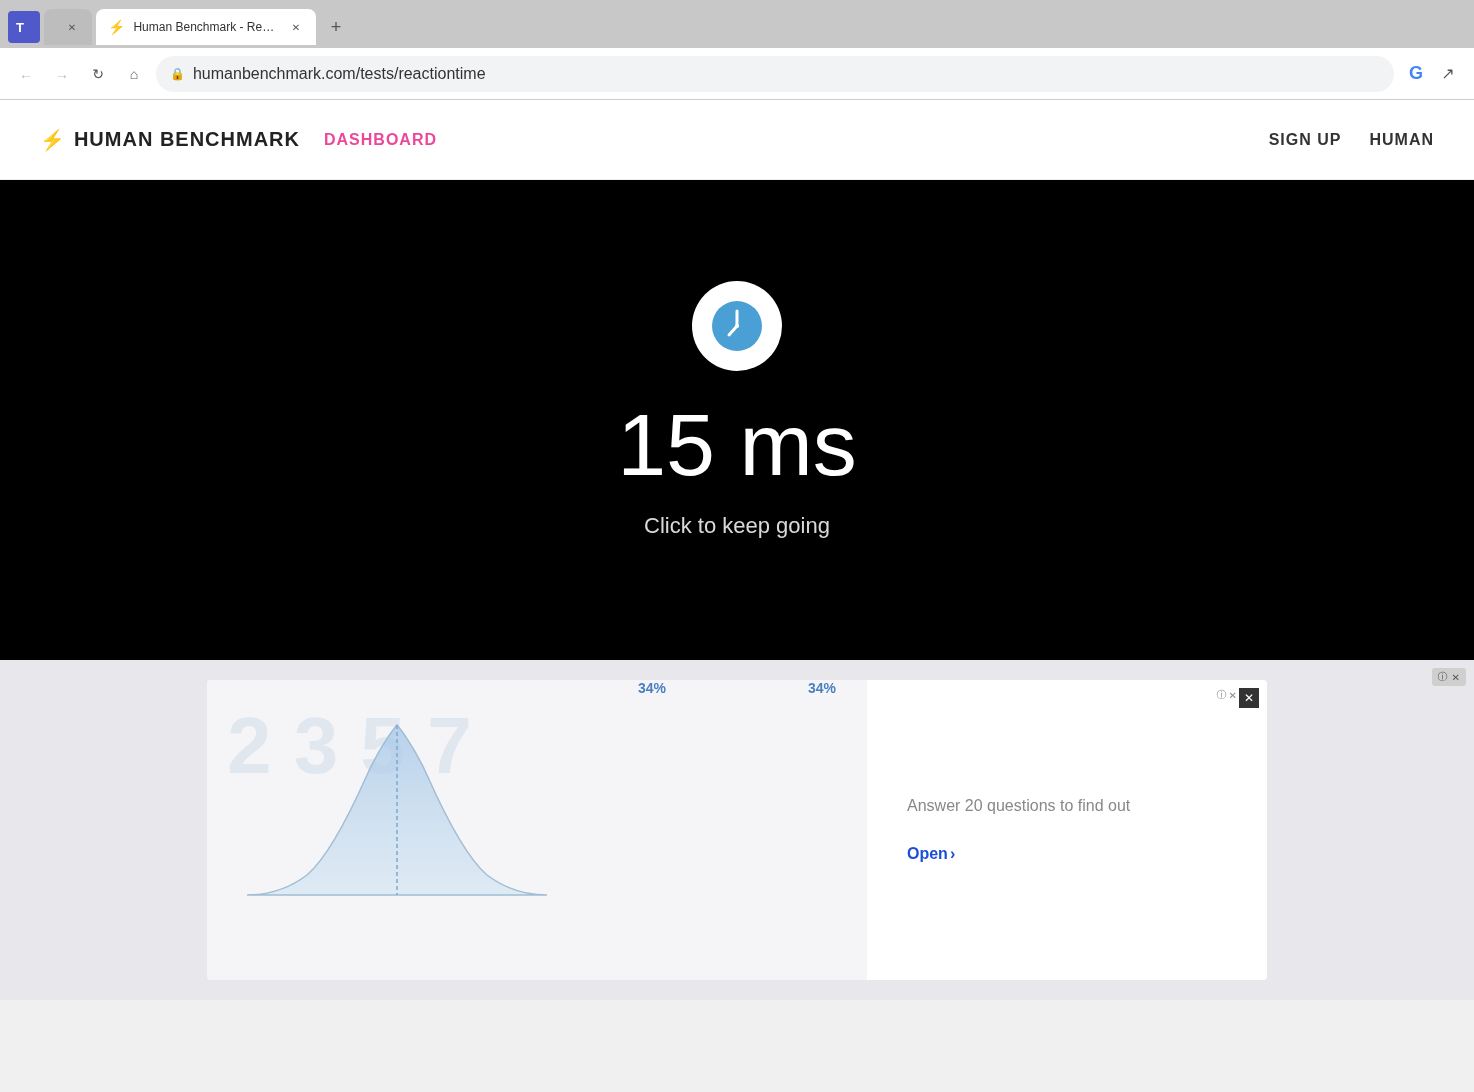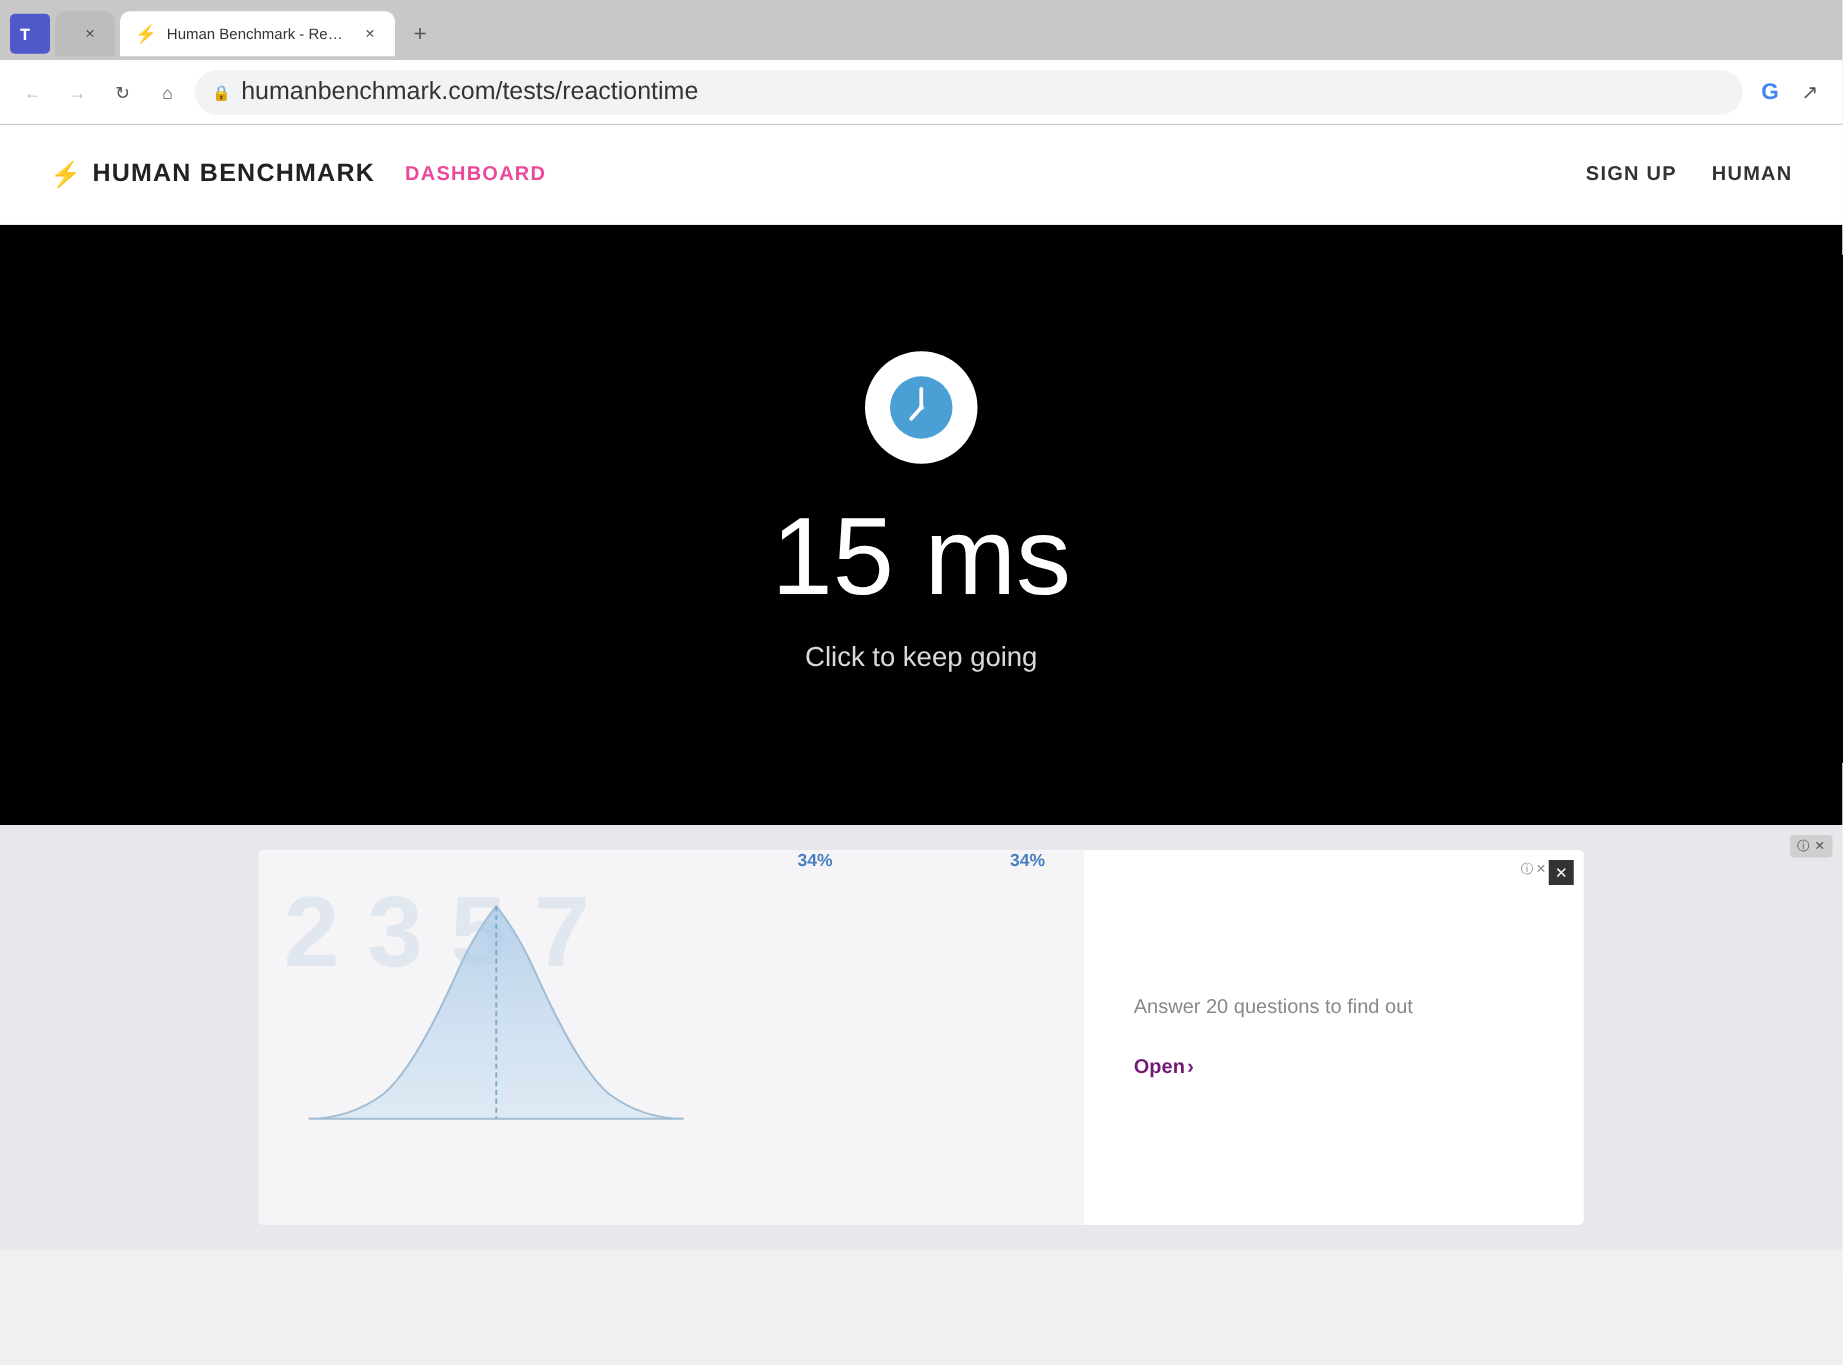--- a/index.html
+++ b/index.html
@@ -119,21 +119,21 @@
       display: flex;
       align-items: center;
       gap: 8px;
       height: 36px;
     }
     .lock-icon {
       color: #555;
       font-size: 12px;
     }
     .url-text {
-      font-size: 20px;
+      font-size: 16px;
       color: #333;
     }
     .browser-actions {
       display: flex;
       gap: 4px;
       align-items: center;
     }
     .browser-action-btn {
       width: 28px;
       height: 28px;
@@ -337,21 +337,21 @@
       border: none;
       width: 20px;
       height: 20px;
       font-size: 12px;
       cursor: pointer;
       display: flex;
       align-items: center;
       justify-content: center;
     }
     .ad-open-btn {
-      color: #701a75;
+      color: #1d4ed8;
       font-size: 16px;
       font-weight: 600;
       cursor: pointer;
       display: flex;
       align-items: center;
       gap: 2px;
     }
   </style>
 </head>
 <body>

